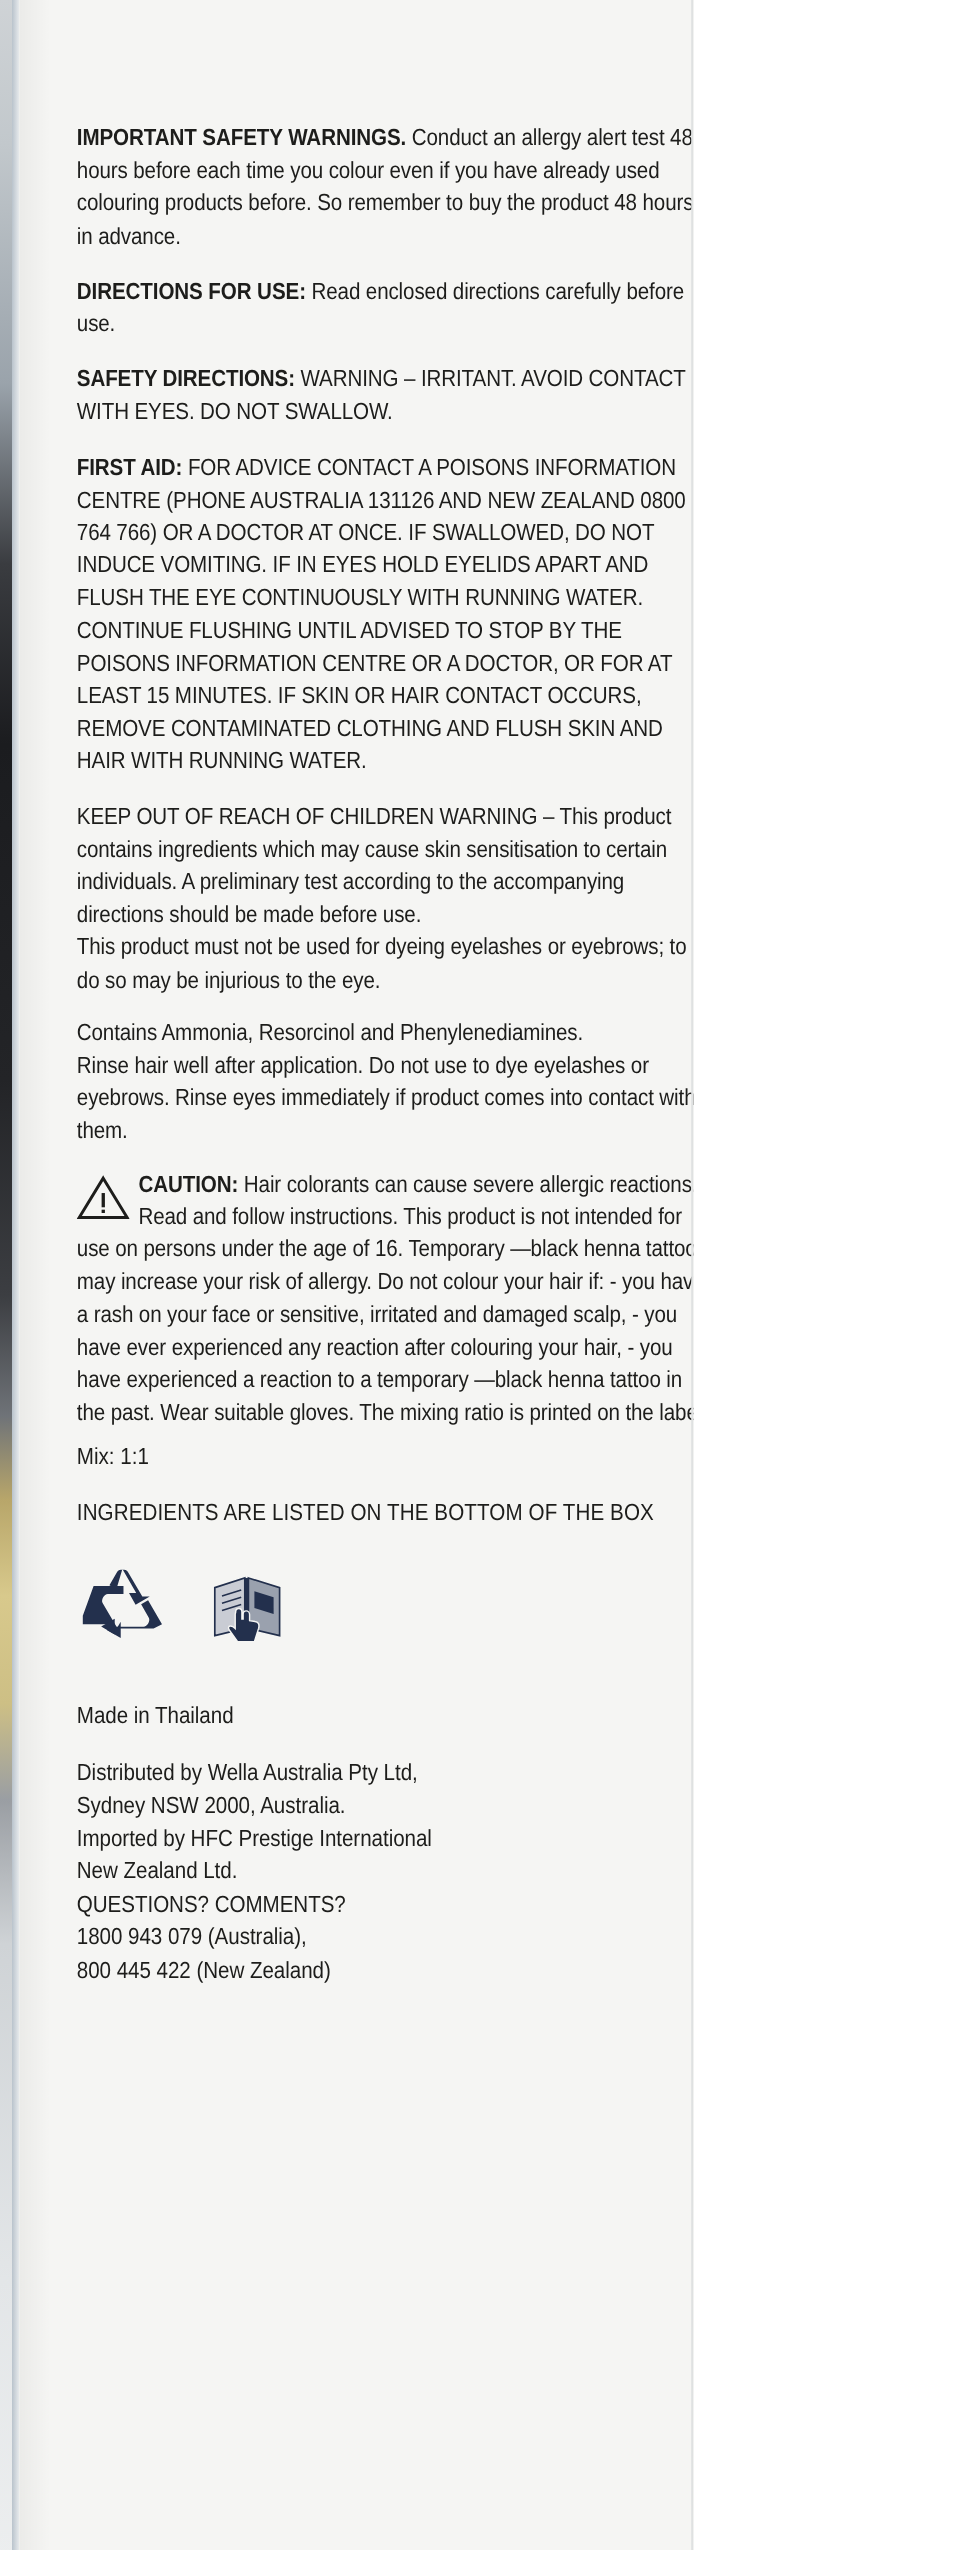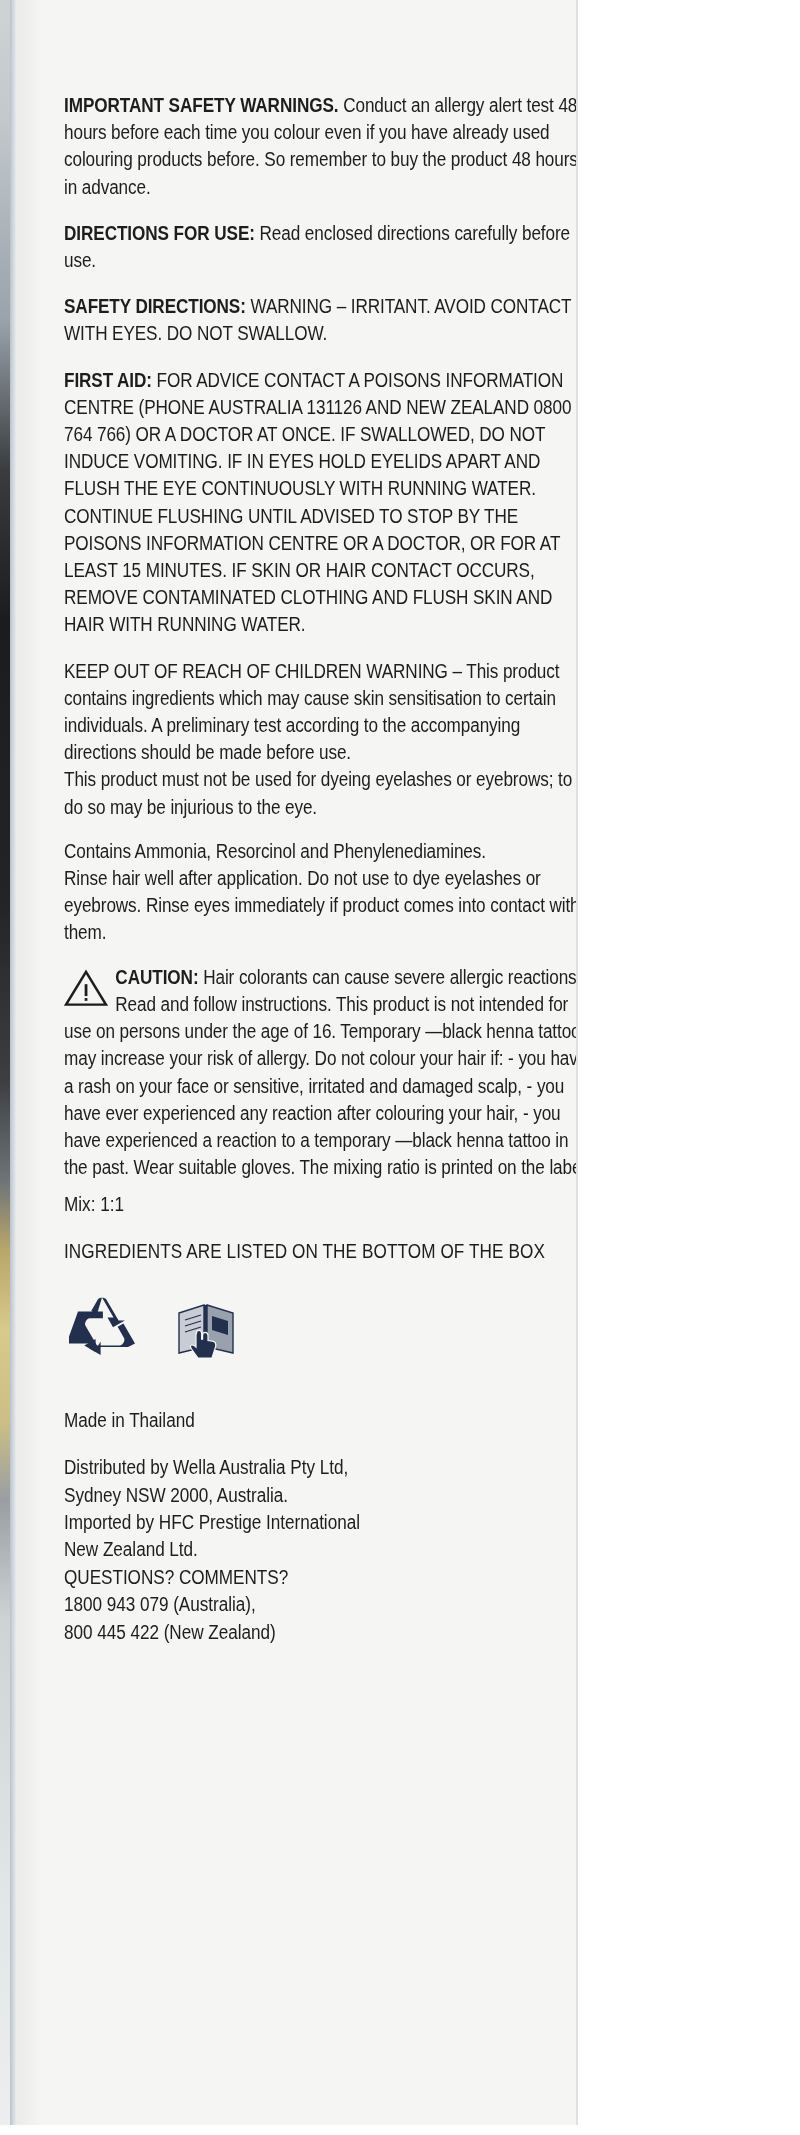--- a/index.html
+++ b/index.html
@@ -86,21 +86,21 @@
   }
   .panel-hairline-r {
     position: absolute; right: 222px; top: 0; width: 2px; height: 2135px;
     background: #dfe1e1;
   }
 
   
   .content {
     position: absolute;
     left: 48px;
-    top: 92px;
+    top: 102px;
     width: 530px;
     color: #1c1c1c;
   }
 
   .para {
     font-family: "Liberation Sans Narrow", "Liberation Sans", sans-serif;
     font-size: 19.4px;
     line-height: 27.2px;
     letter-spacing: -0.12px;
     margin: 0 0 19px 0;

